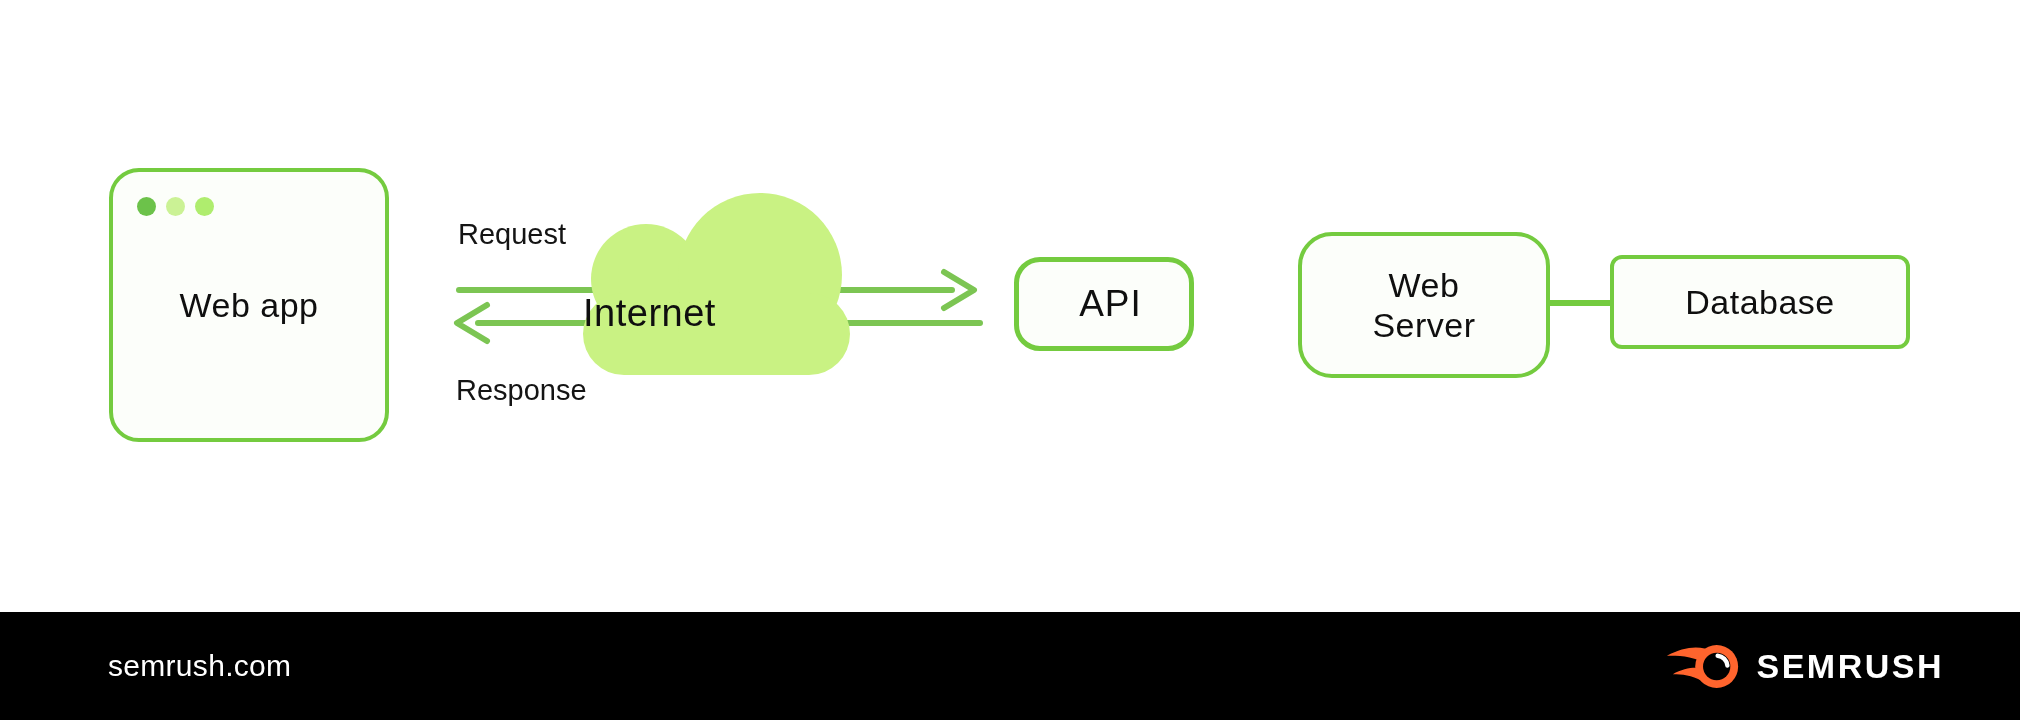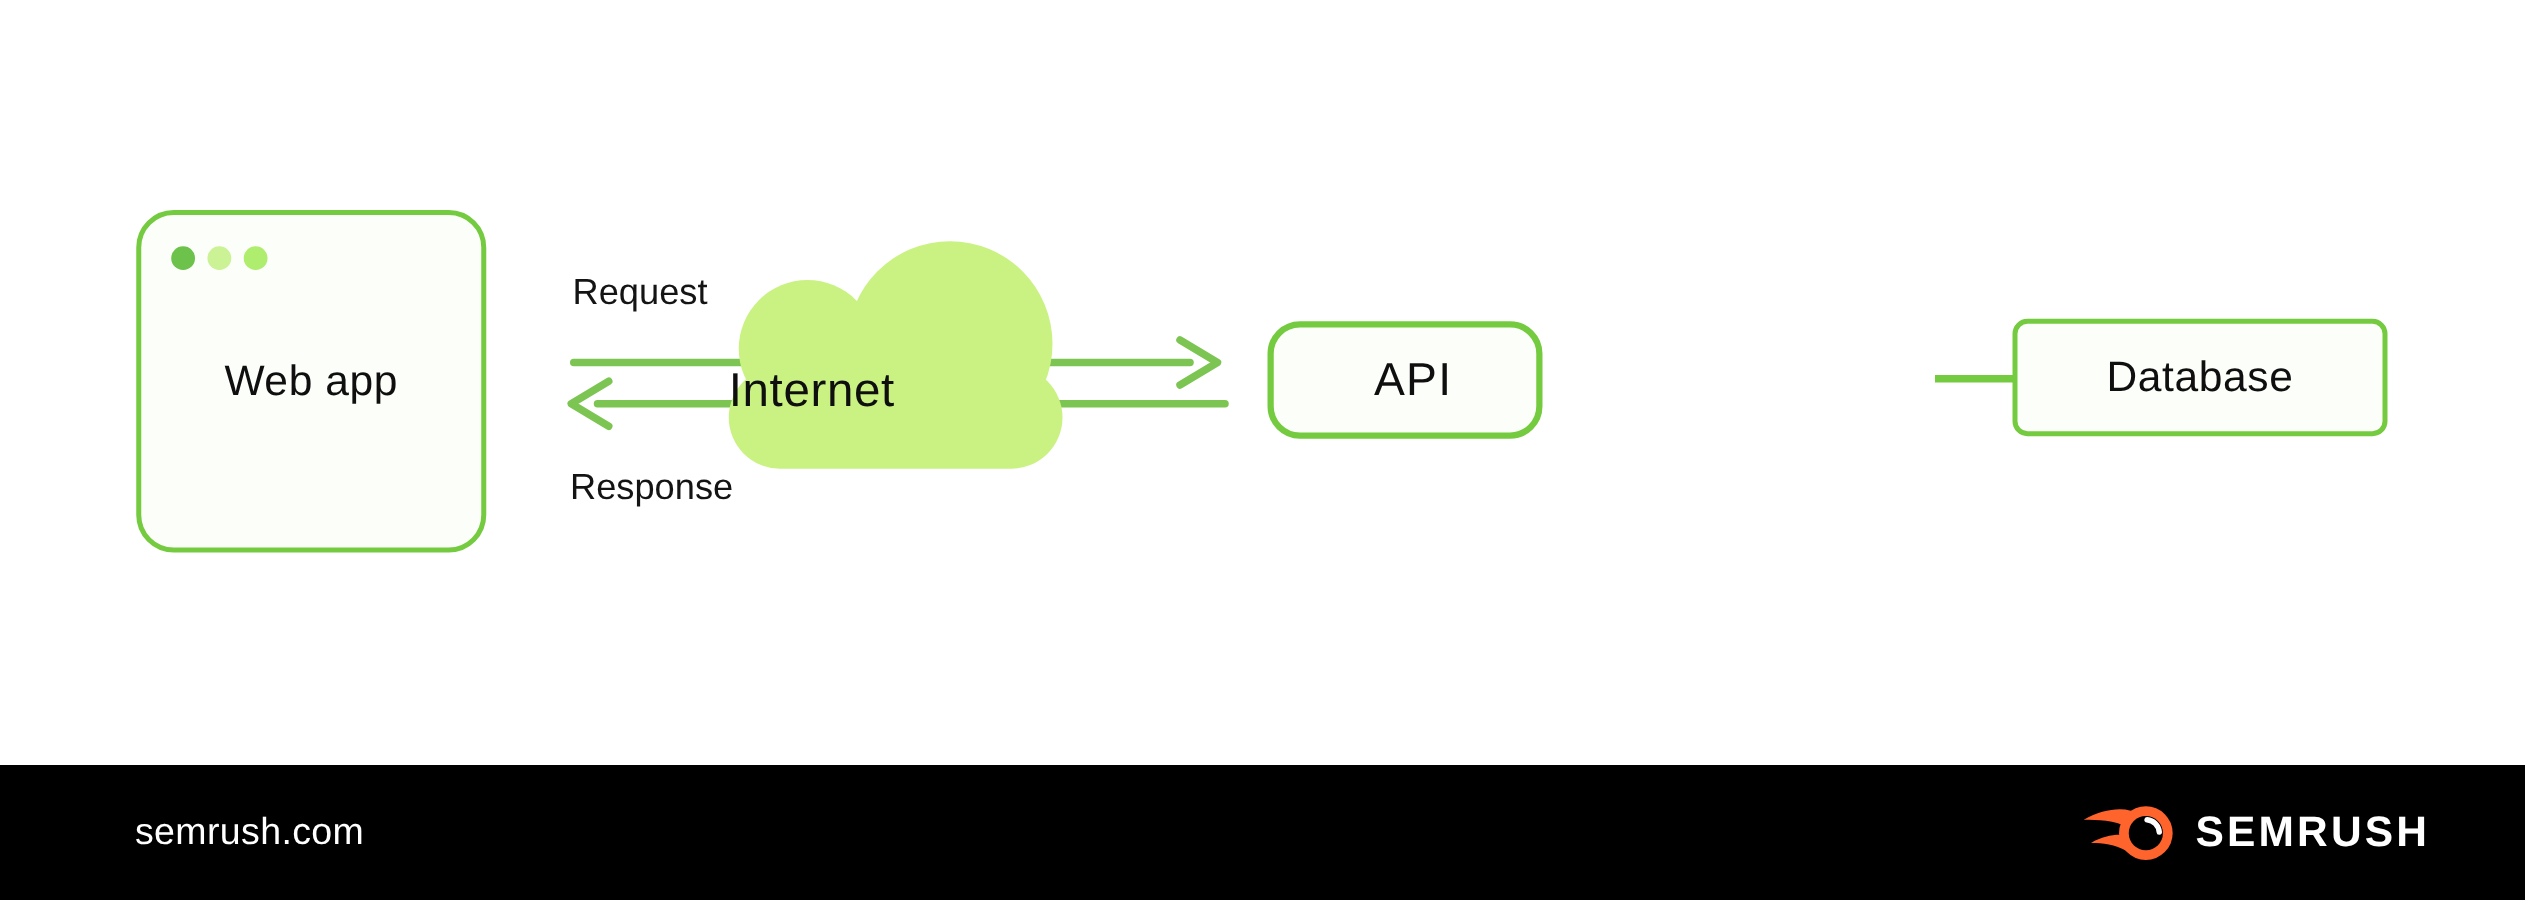--- a/index.html
+++ b/index.html
@@ -79,21 +79,21 @@
     border: 4px solid #74CB3F;
     background: #FCFEFA;
     display: flex;
     align-items: center;
     justify-content: center;
     text-align: center;
     color: #0F0F0F;
   }
   .api-box {
     left: 1014px; top: 257px;
-    width: 220px; height: 94px;
+    width: 180px; height: 94px;
     border-width: 5px;
     border-radius: 26px;
     font-size: 37px;
     letter-spacing: 1px;
     padding-left: 13px;
   }
   .web-server-box {
     left: 1298px; top: 232px;
     width: 252px; height: 146px;
     border-radius: 34px;
@@ -180,20 +180,26 @@
 
   <div class="flow-label request-label">Request</div>
   <div class="flow-label response-label">Response</div>
 
   <div class="internet-label">Internet</div>
 
   <div class="node-box api-box">
     <span>API</span>
   </div>
 
+  <div class="node-box web-server-box">
+    <div>
+      <div>Web</div>
+      <div>Server</div>
+    </div>
+  </div>
 
   <div class="server-db-connector"></div>
 
   <div class="node-box database-box">
     <span>Database</span>
   </div>
 
   <div class="footer">
     <span class="footer-domain">semrush.com</span>
     <div class="brand">

